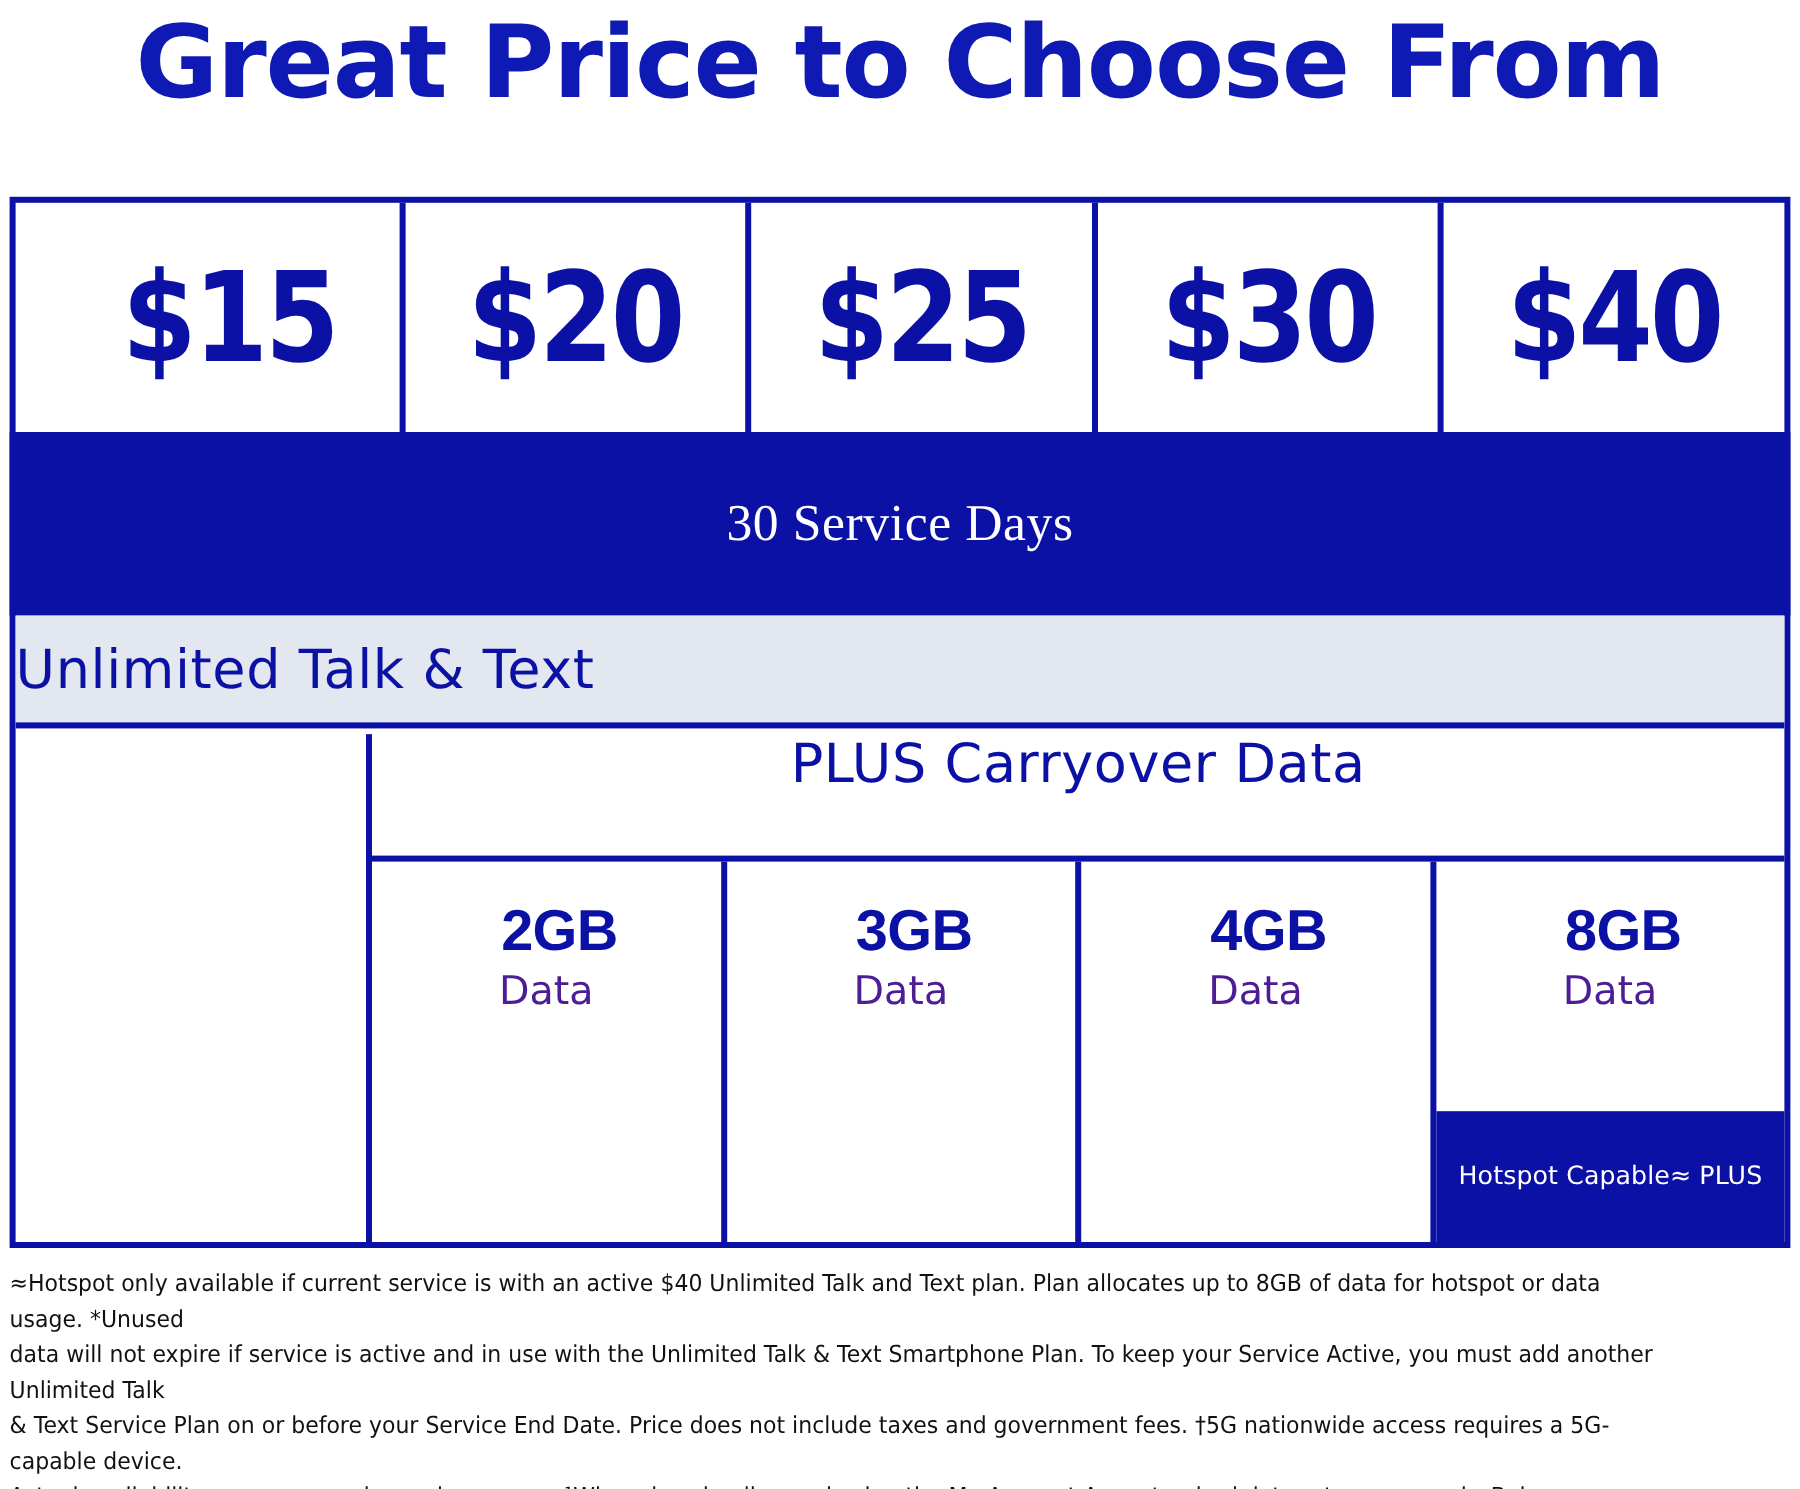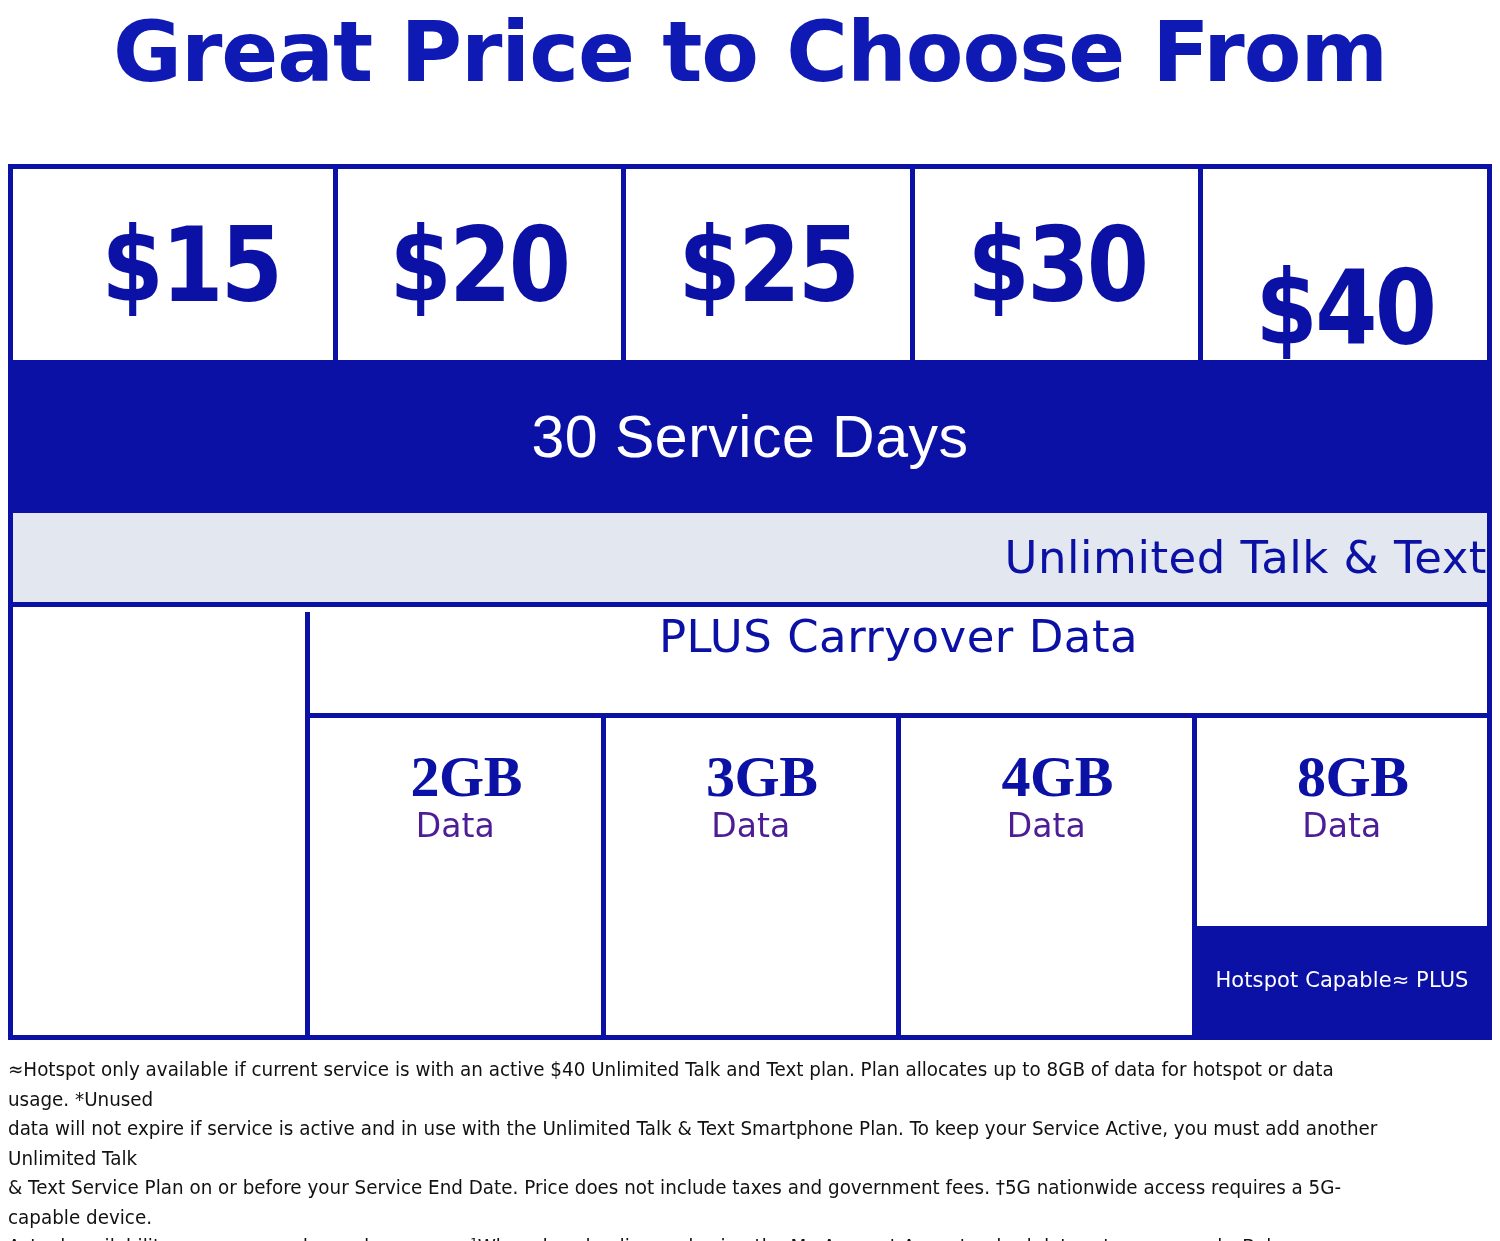--- a/index.html
+++ b/index.html
@@ -66,21 +66,21 @@
     padding-left: 36px;
   }
   .price-cell {
     flex: 1 1 0;
     display: flex;
     align-items: center;
     justify-content: center;
     border-right: 5px solid #0c11a6;
     box-sizing: border-box;
   }
-  .price-cell:last-child { border-right: none; align-items: flex-end; }
+  .price-cell:last-child { border-right: none; }
   .price-cell span {
     font-family: "DejaVu Sans", sans-serif;
     font-weight: bold;
     font-size: 104px;
     line-height: 104px;
     letter-spacing: -3px;
     color: #0c11a6;
     transform: scaleX(0.86);
     transform-origin: center;
     display: inline-block;
@@ -91,38 +91,38 @@
     top: 191px;
     left: -5px;
     width: 1484px;
     height: 153px;
     background: #0c11a6;
     display: flex;
     align-items: center;
     justify-content: center;
   }
   .days-row span {
-    font-family: Liberation Sans, sans-serif;
-    font-size: 59px;
+    font-family: Liberation Serif, serif;
+    font-size: 43px;
     line-height: 50px;
     color: #ffffff;
     font-weight: normal;
     letter-spacing: 0.5px;
   }
 
   
   .talk-row {
     top: 344px;
     left: 0px;
     width: 1474px;
     height: 94px;
     background: #e3e7ef;
     display: flex;
     align-items: center;
-    justify-content: flex-end;
+    justify-content: flex-start;
     border-bottom: 5px solid #0c11a6;
   }
   .talk-row span {
     font-family: "DejaVu Sans", sans-serif;
     font-size: 45px;
     line-height: 50px;
     color: #0c11a6;
     letter-spacing: 0.5px;
   }
 
@@ -169,23 +169,23 @@
     flex: 1 1 0;
     position: relative;
     border-right: 5px solid #0c11a6;
     box-sizing: border-box;
     padding-top: 32px;
     text-align: center;
   }
   .data-cell:last-child { border-right: none; }
   .data-amount {
     display: block;
-    font-family: Liberation Serif, serif;
+    font-family: Liberation Sans, sans-serif;
     font-weight: bold;
-    font-size: 58px;
+    font-size: 48px;
     line-height: 54px;
     letter-spacing: -0.5px;
     color: #0c11a6;
     padding-left: 22px;
   }
   .data-label {
     display: block;
     font-family: "DejaVu Sans", sans-serif;
     font-size: 33px;
     line-height: 44px;

